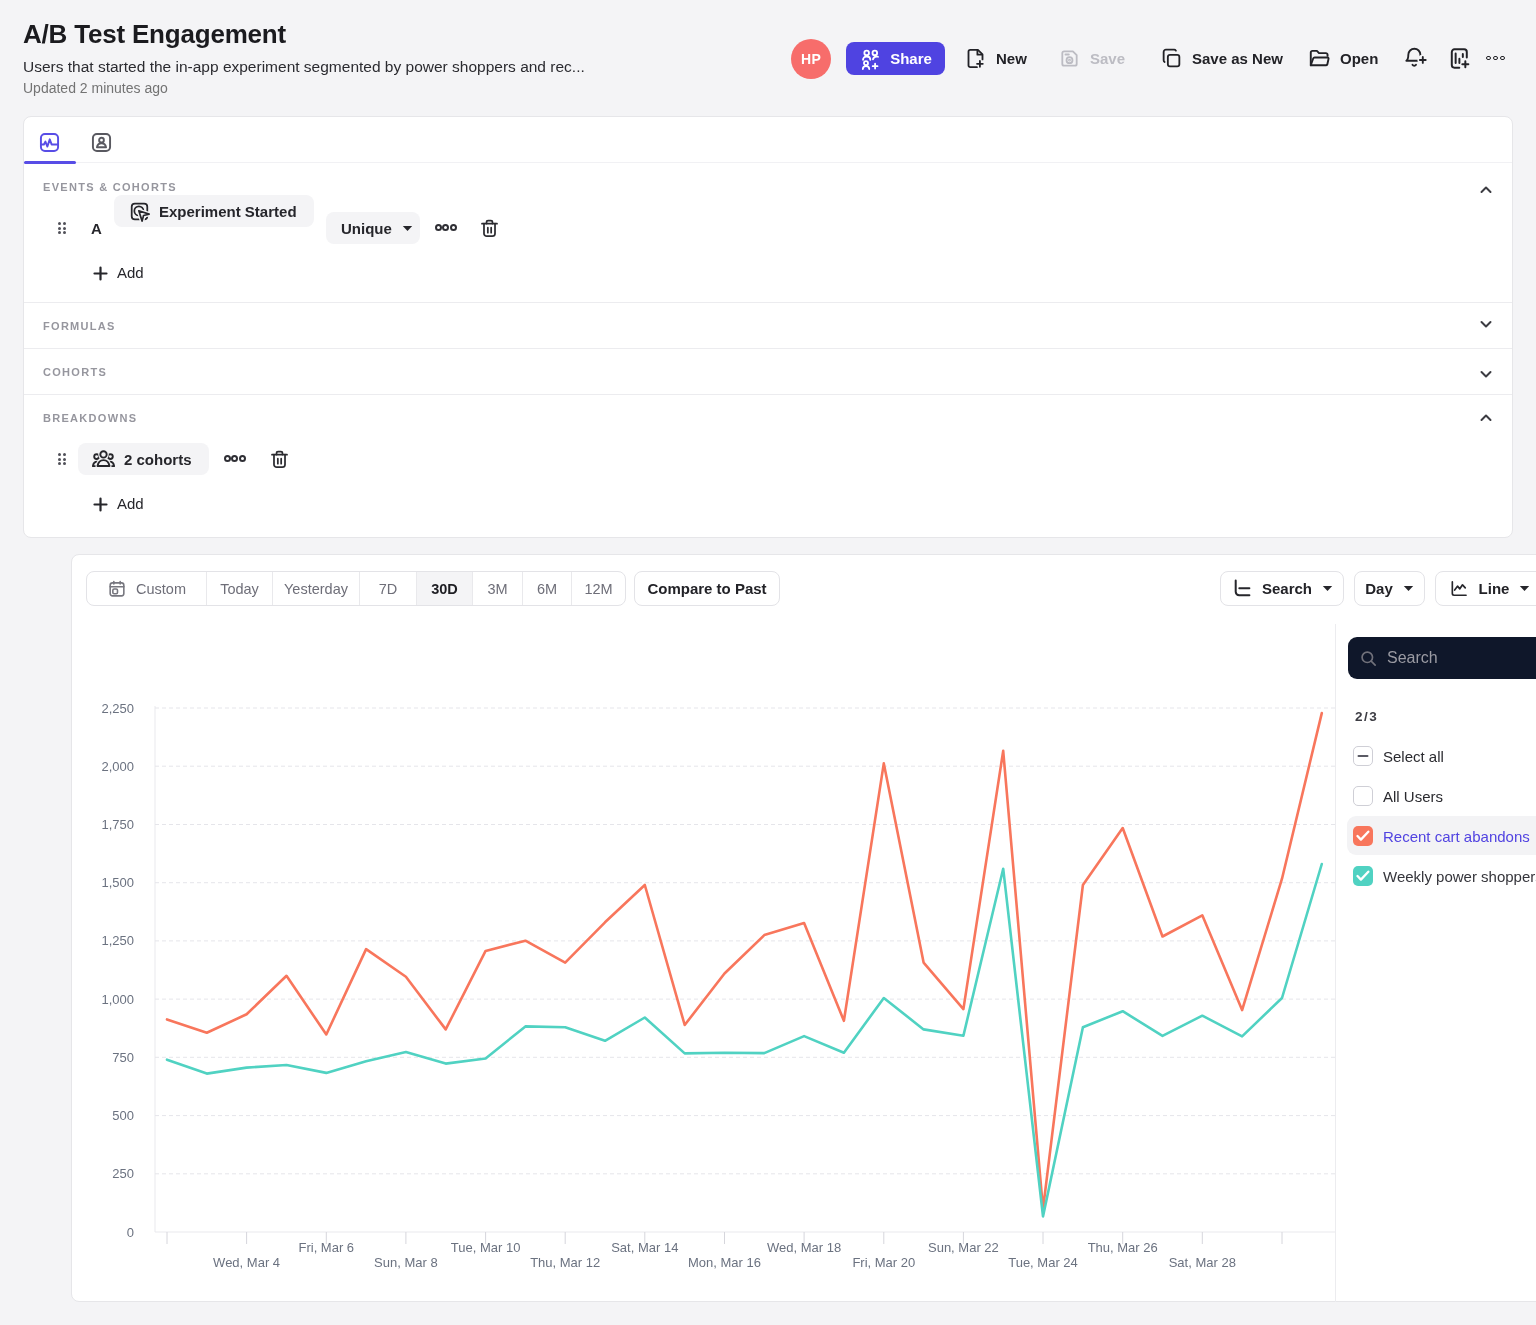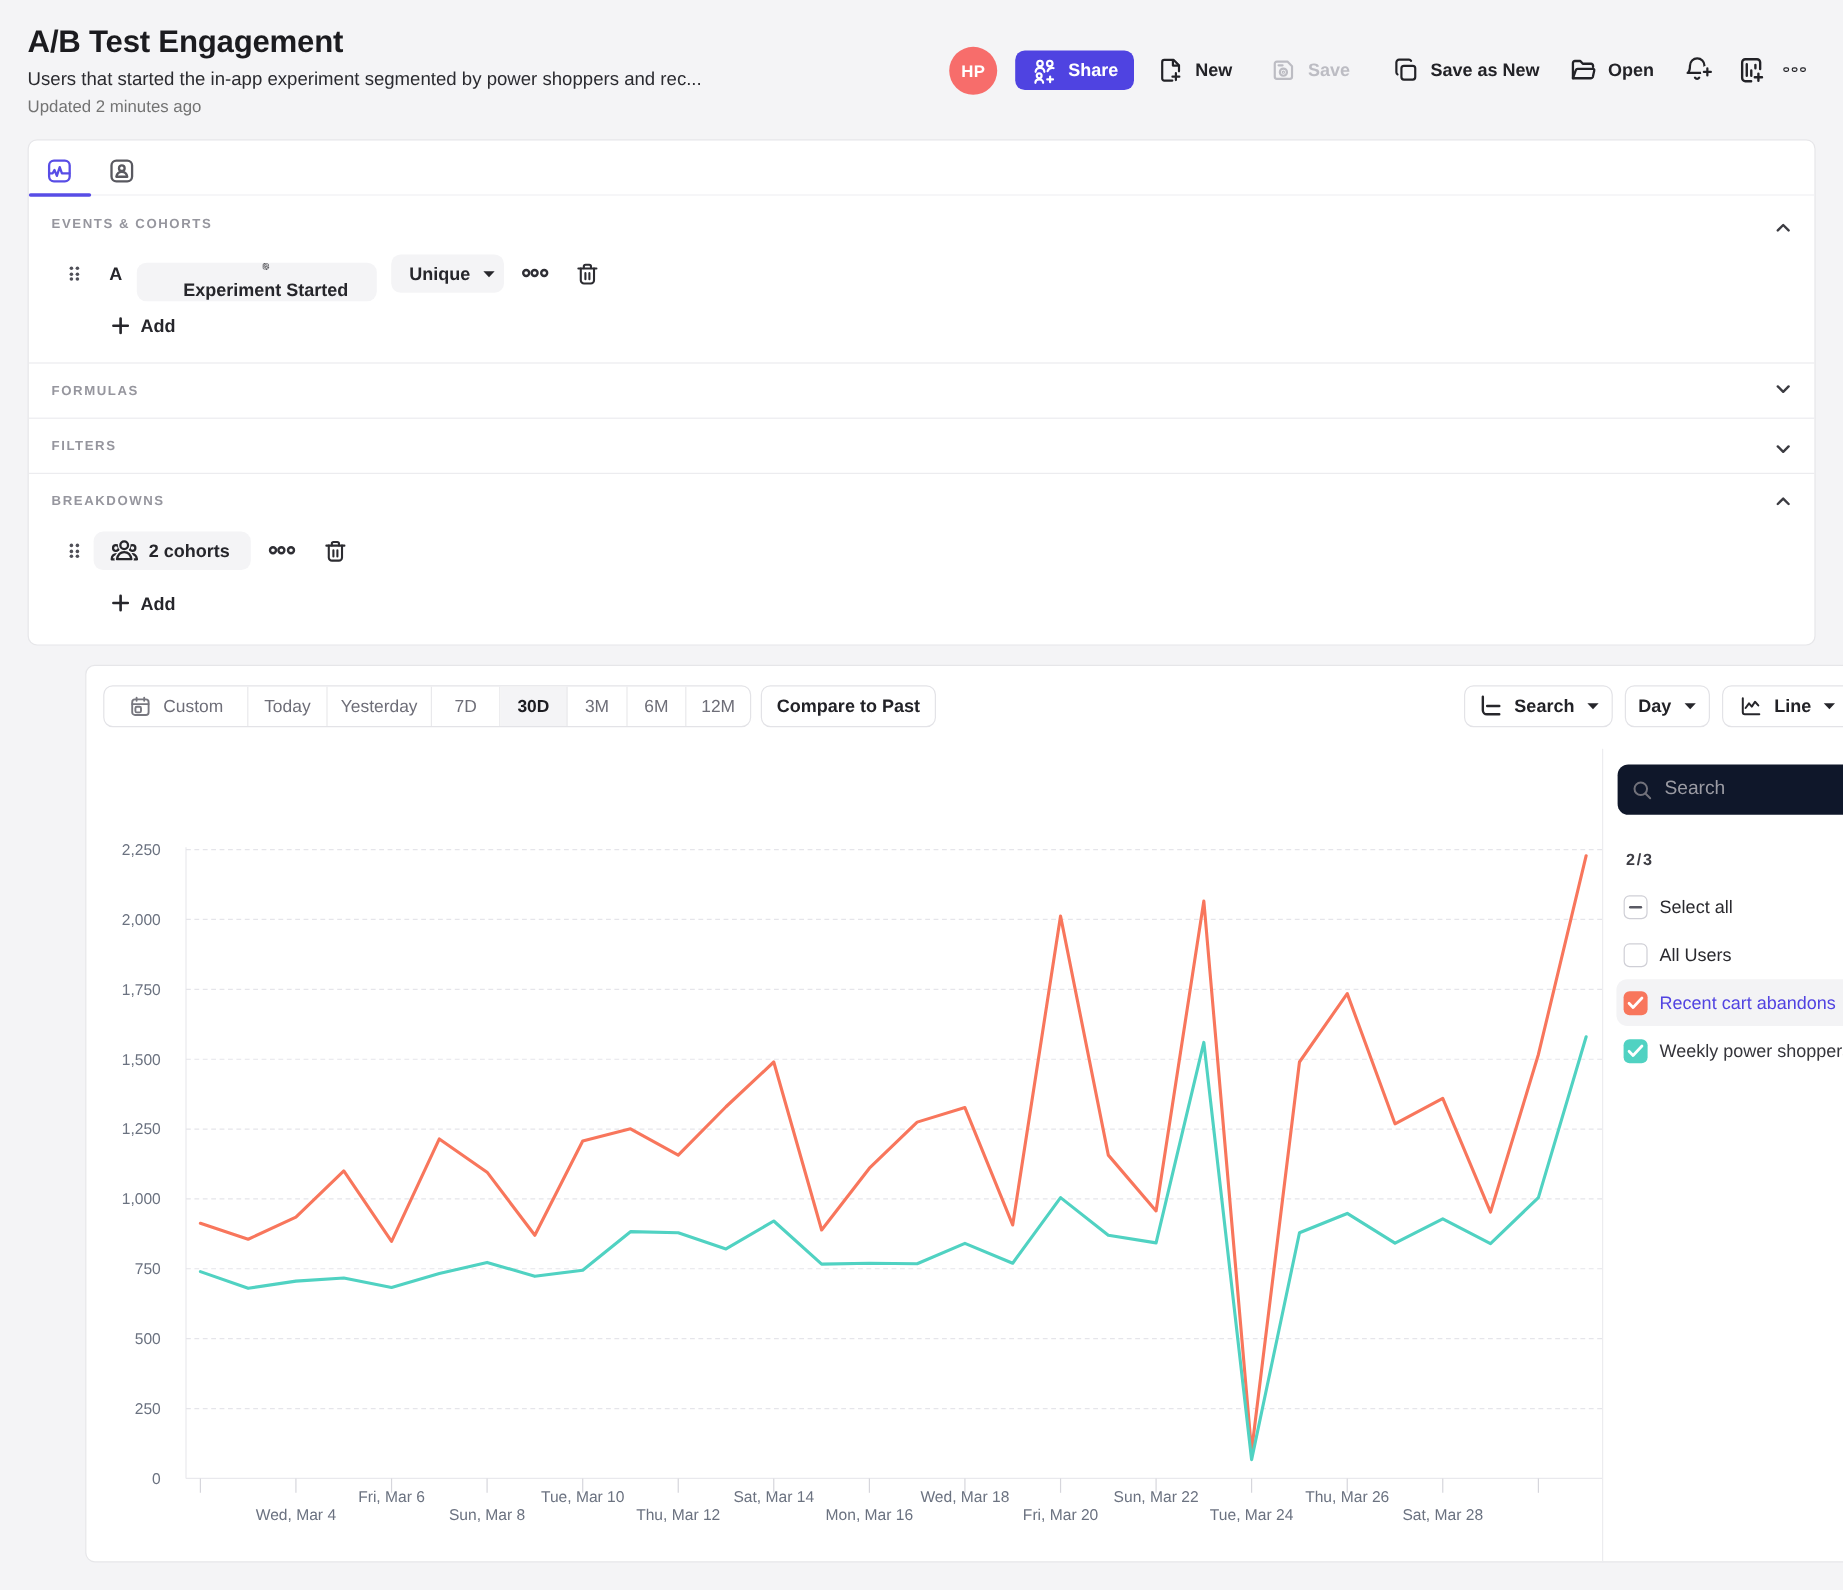--- a/index.html
+++ b/index.html
@@ -11,21 +11,21 @@
 .updated { left:23px; top:80px; font-size:14px; color:#737373; }
 .card { position:absolute; left:23px; width:1490px; background:#fff; border:1px solid #e6e6e9; border-radius:8px; }
 .card1 { top:116px; height:422px; }
 .card2 { top:554px; height:748px;margin-left:48px; }
 .seclbl { font-size:11px; font-weight:700; letter-spacing:1.3px; color:#96969e; }
 .chip { position:absolute; background:#f4f4f6; border-radius:8px; display:flex; align-items:center; font-size:15px; font-weight:600; color:#26262b; }
 .hdots { position:absolute; display:grid; grid-template-columns:3px 3px; grid-template-rows:3px 3px 3px; gap:1.6px 2.7px; }
 .hdots i { width:3px; height:3px; border-radius:50%; background:#505058; display:block; }
 .odots { position:absolute; display:flex; gap:0.4px; align-items:center; }
 .odots i { box-sizing:content-box; width:3px; height:3px; border-radius:50%; border:2px solid #2f2f35; display:block; }
-.addrow { position:absolute; display:flex; align-items:flex-start; gap:9px; font-size:15px; font-weight:700; color:#26262b; }
+.addrow { position:absolute; display:flex; align-items:flex-end; gap:9px; font-size:15px; font-weight:400; color:#26262b; }
 .chev { position:absolute; width:14px; height:14px; }
 .tbtxt { font-size:15px; font-weight:600; color:#222227; }
 .seg { position:absolute; top:16px; height:35px; display:flex; border:1px solid #e3e3e7; border-radius:8px; background:#fff; overflow:hidden; }
 .seg .it { display:flex; align-items:center; justify-content:center; font-size:14.5px; color:#6e6e78; border-right:1px solid #e9e9ec; }
 .seg .it:last-child { border-right:none; }
 .seg .sel { background:#f4f4f6; color:#1d1d22; font-weight:700; }
 .btn { position:absolute; height:35px; border:1px solid #e3e3e7; border-radius:8px; background:#fff; display:flex; align-items:center; justify-content:center; font-size:15px; font-weight:600; color:#222227; }
 .axlbl { font-size:13px; fill:#6b7280; font-family:"Liberation Sans",sans-serif; }
 .grid { stroke:#e5e5ea; stroke-width:1; stroke-dasharray:4 3; }
 .axis { stroke:#e9e9ed; stroke-width:1; }
@@ -126,21 +126,21 @@
       </svg>
 <div class="hdots" style="left:33.5px; top:105px;">
         <i></i>
         <i></i>
         <i></i>
         <i></i>
         <i></i>
         <i></i>
       </div>
 <div class="abs" style="left:67px; top:103px; font-size:15px; font-weight:600; color:#26262b;">A</div>
-<div class="chip" style="left:90px; top:102px; width:200px; height:32px; padding-left:15px; gap:9px;flex-direction:column;">
+<div class="chip" style="left:90px; top:78px; width:200px; height:32px; padding-left:15px; gap:9px;">
 <svg width="21" height="21" viewBox="0 0 24 24" fill="none" stroke-linecap="round" stroke-linejoin="round">
           <g fill="none" stroke="#26262b" stroke-width="2">
             <rect x="3.1" y="3.1" width="17.8" height="17.8" rx="3.6"></rect>
             <circle cx="11.3" cy="11.3" r="5.2"></circle>
           </g>
           <path d="M11.2 11.2L23 15l-6.4 1.6L15 23z" fill="none" stroke="#f4f4f6" stroke-width="5" stroke-linejoin="round"></path>
           <path d="M11.2 11.2L23 15l-6.4 1.6L15 23z" fill="#f4f4f6" stroke="#26262b" stroke-width="1.9" stroke-linejoin="round"></path>
         </svg>
 <span>Experiment Started</span>
       </div>
@@ -168,21 +168,21 @@
 <span>Add</span>
       </div>
 <div class="abs" style="left:0; top:185px; width:1488px; border-top:1px solid #ececef;"></div>
 
 <div class="abs seclbl" style="left:19px; top:203px;">FORMULAS</div>
 <svg class="chev" style="left:1455px; top:200px;" viewBox="0 0 14 14" fill="none" stroke="#3c3c42" stroke-width="2" stroke-linecap="round" stroke-linejoin="round">
         <path d="M2.5 5l4.5 4.5L11.5 5"></path>
       </svg>
 <div class="abs" style="left:0; top:231px; width:1488px; border-top:1px solid #ececef;"></div>
 
-<div class="abs seclbl" style="left:19px; top:249px;">FILTERS</div>
+<div class="abs seclbl" style="left:19px; top:249px;">COHORTS</div>
 <svg class="chev" style="left:1455px; top:250px;" viewBox="0 0 14 14" fill="none" stroke="#3c3c42" stroke-width="2" stroke-linecap="round" stroke-linejoin="round">
         <path d="M2.5 5l4.5 4.5L11.5 5"></path>
       </svg>
 <div class="abs" style="left:0; top:277px; width:1488px; border-top:1px solid #ececef;"></div>
 
 <div class="abs seclbl" style="left:19px; top:295px;">BREAKDOWNS</div>
 <svg class="chev" style="left:1455px; top:294px;" viewBox="0 0 14 14" fill="none" stroke="#3c3c42" stroke-width="2" stroke-linecap="round" stroke-linejoin="round">
         <path d="M2.5 9l4.5-4.5L11.5 9"></path>
       </svg>
 <div class="hdots" style="left:33.5px; top:336px;">

